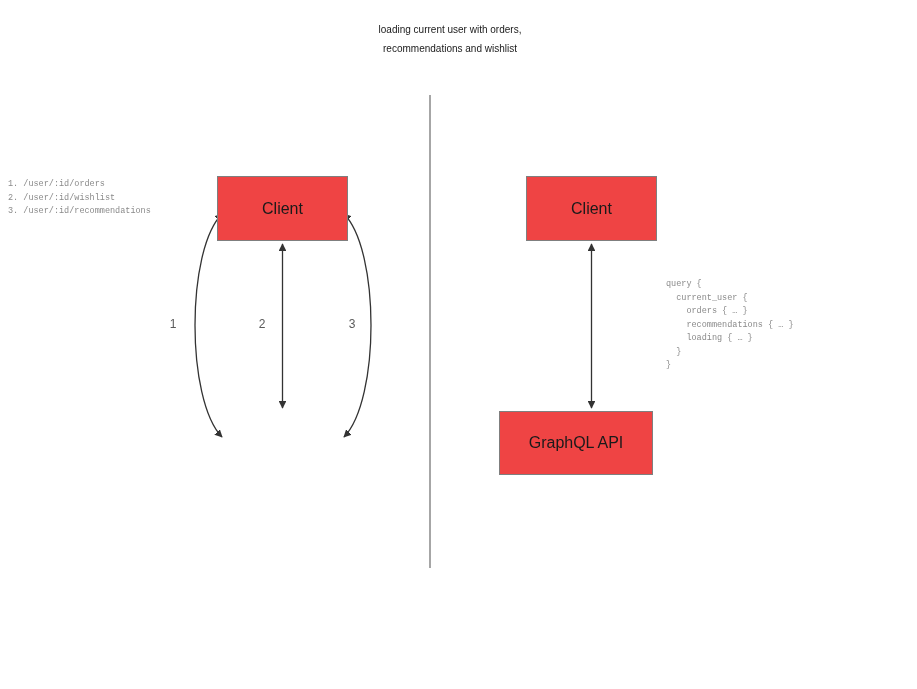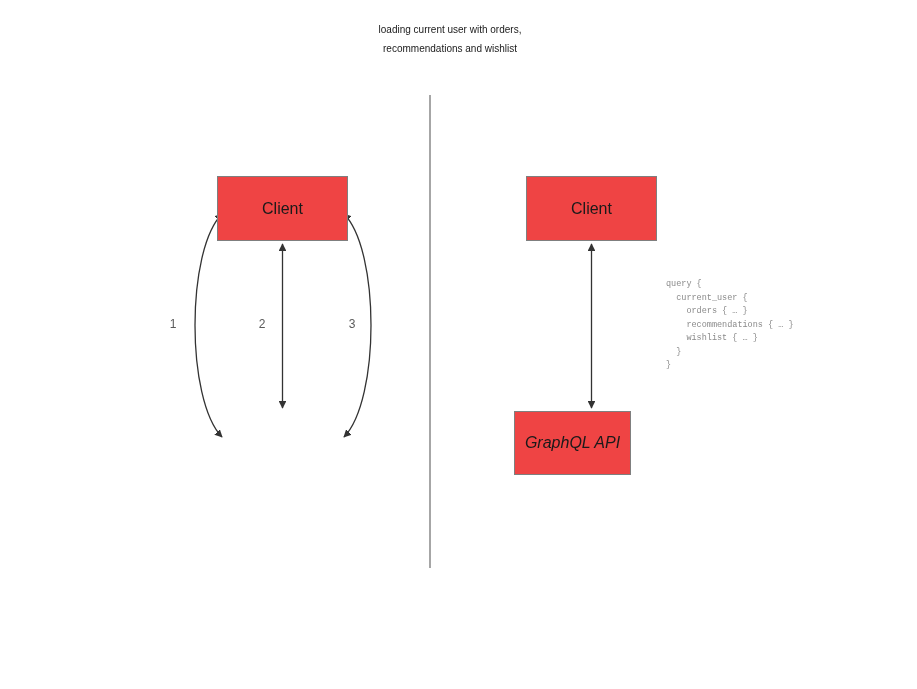--- a/index.html
+++ b/index.html
@@ -48,21 +48,21 @@
     border: 1px solid #7f7f7f;
     display: flex;
     align-items: center;
     justify-content: center;
     font-size: 16px;
     color: #1a1a1a;
   }
   .node-client-rest   { left: 217px; top: 176px; width: 131px; height: 65px; }
   .node-rest-api      { left: 217px; top: 411px; width: 131px; height: 64px; }
   .node-client-gql    { left: 526px; top: 176px; width: 131px; height: 65px; }
-  .node-graphql-api   { left: 514px; top: 411px; width: 117px; height: 64px; font-style: italic; }
+  .node-graphql-api   { left: 499px; top: 411px; width: 154px; height: 64px; }
 
   
   .edge-label {
     position: absolute;
     font-size: 12px;
     color: #5a5a5a;
     text-align: center;
     width: 16px;
   }
   .edge-label-1 { left: 165px; top: 317px; }
@@ -110,26 +110,29 @@
     <path d="M 591.5 244 L 591.5 408" fill="none" stroke="#333333" stroke-width="1.3" marker-start="url(#arrow-start)" marker-end="url(#arrow-end)"></path>
   </svg>
 
   <div class="node-box node-client-rest">Client</div>
 
 
   <div class="edge-label edge-label-1">1</div>
   <div class="edge-label edge-label-2">2</div>
   <div class="edge-label edge-label-3">3</div>
 
+  <div class="code-block rest-endpoints">1. /user/:id/orders
+2. /user/:id/wishlist
+3. /user/:id/recommendations</div>
 
   <div class="node-box node-client-gql">Client</div>
 
   <div class="node-box node-graphql-api">GraphQL API</div>
 
   <div class="code-block gql-query">query {
   current_user {
     orders { … }
     recommendations { … }
-    wishlist { … }
+    loading { … }
   }
 }</div>
 
 </div>
 
 </body></html>

